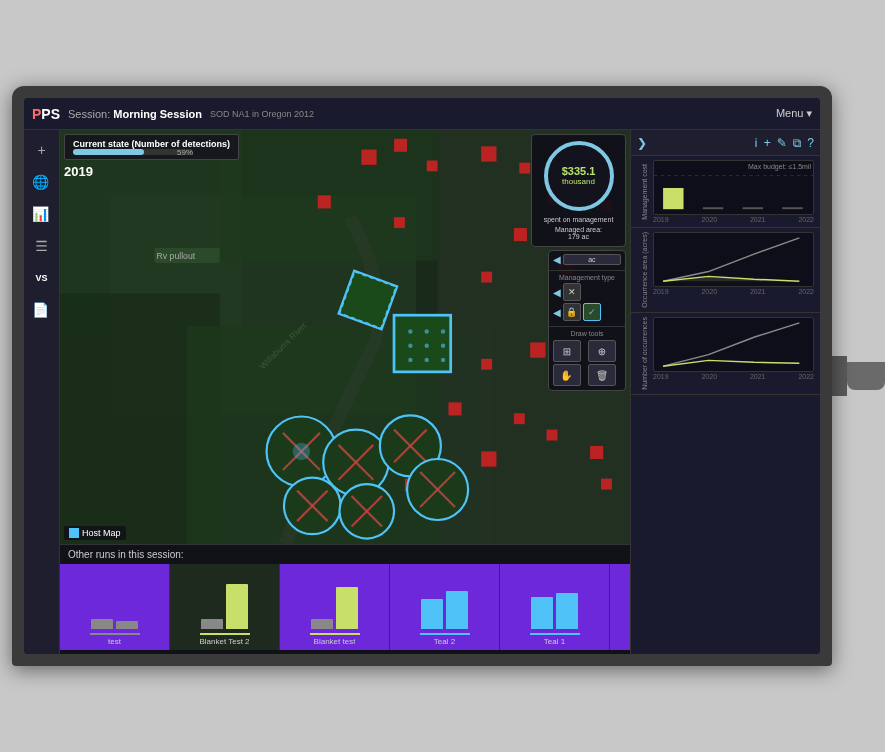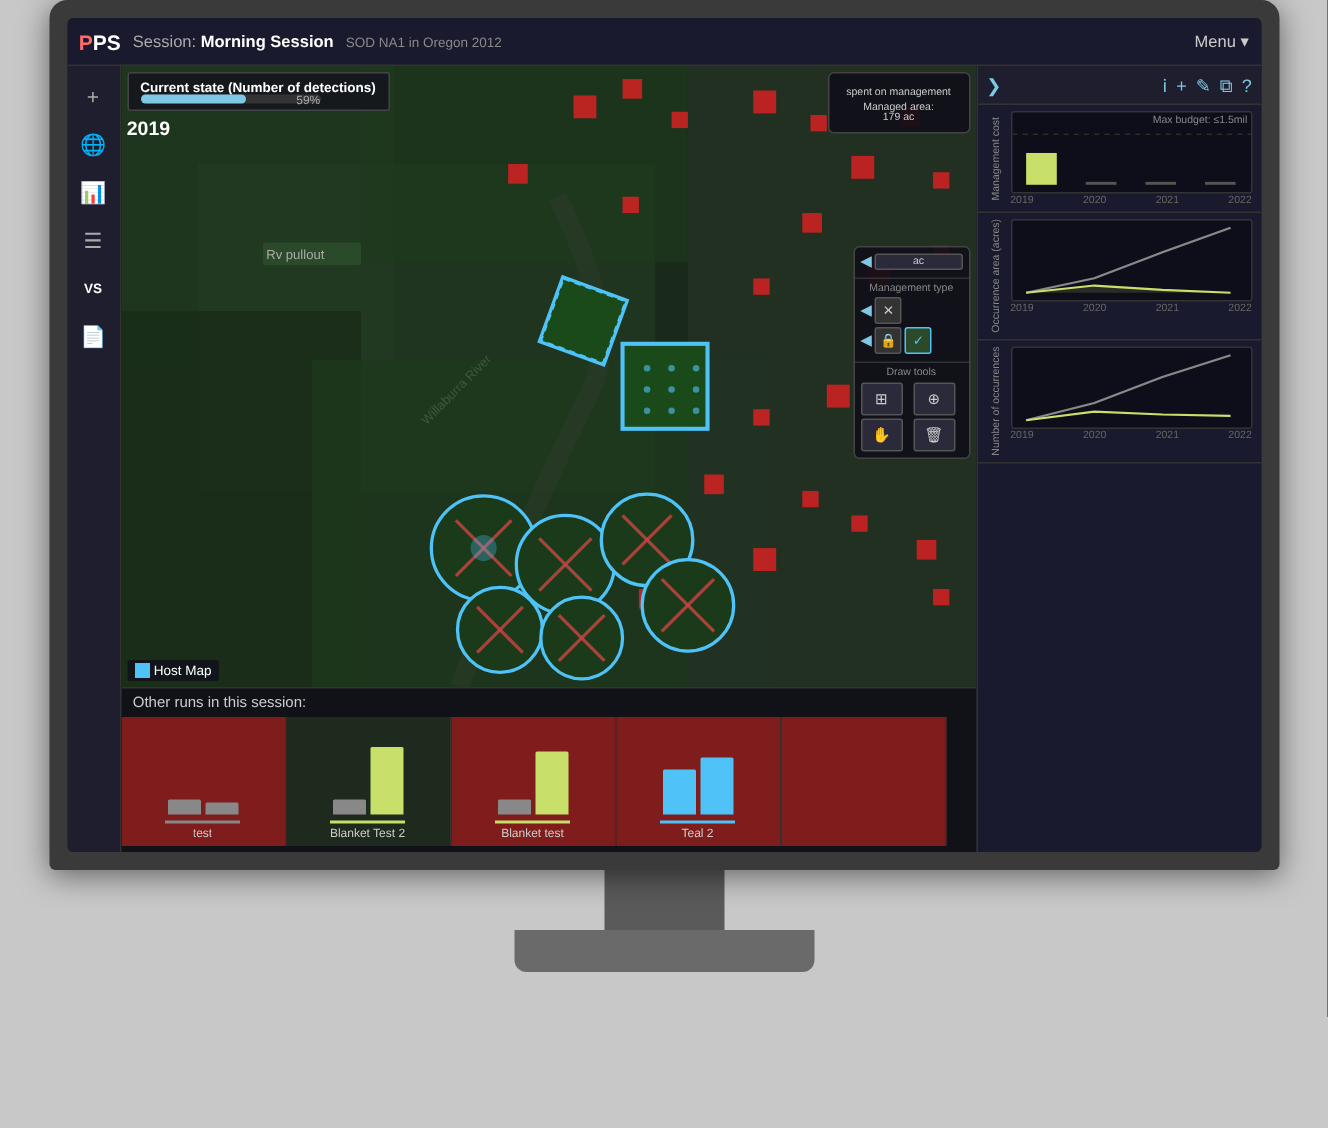--- a/index.html
+++ b/index.html
@@ -9,22 +9,23 @@
       justify-content: center;
       align-items: center;
       min-height: 100vh;
       font-family: Arial, sans-serif;
     }
     .monitor-outer {
       width: 885px;
       height: 752px;
       position: relative;
       display: flex;
-      flex-direction: column;
-      align-items: center;
+      flex-direction: row;
+      align-items: center;
+      padding-left: 12px;
     }
     .monitor-bezel {
       width: 820px;
       height: 580px;
       background: #3a3a3a;
       border-radius: 12px 12px 4px 4px;
       padding: 12px;
       box-shadow: 0 4px 20px rgba(0,0,0,0.5);
       position: relative;
     }
@@ -437,21 +438,21 @@
     }
     .runs-list {
       display: flex;
       gap: 0;
       overflow-x: auto;
       height: 86px;
     }
     .run-card {
       min-width: 110px;
       height: 86px;
-      background: #7f1d1d;
+      background: #6d28d9;
       border-right: 1px solid #333;
       display: flex;
       flex-direction: column;
       align-items: center;
       justify-content: flex-end;
       padding: 4px;
       cursor: pointer;
       position: relative;
     }
     .run-card.active { background: #1e2a1e; }
@@ -624,20 +625,24 @@
                   <div class="progress-bar-container">
                     <div class="progress-bar-fill"></div>
                     <span class="progress-label">59%</span>
                   </div>
                 </div>
                 <div class="year-label">2019</div>
               </div>
             </div>
 
             <div class="stats-overlay">
+              <div class="stats-circle">
+                <div class="stats-amount">$335.1</div>
+                <div class="stats-unit">thousand</div>
+              </div>
               <div class="stats-desc">
                 <span>spent on</span> <span>management</span>
               </div>
               <div class="stats-managed">
                 <span>Managed area:</span><br>
                 <span>179 ac</span>
               </div>
             </div>
 
             <div class="management-panel">
@@ -705,20 +710,28 @@
                   <div class="run-name">Blanket test</div>
                 </div>
                 <div class="run-card">
                   <div class="run-bars">
                     <div class="run-bar" style="height: 30px; background: rgb(79, 195, 247);"></div>
                     <div class="run-bar" style="height: 38px; background: rgb(79, 195, 247);"></div>
                   </div>
                   <div class="run-underline" style="background: rgb(79, 195, 247);"></div>
                   <div class="run-name">Teal 2</div>
                 </div>
+                <div class="run-card">
+                  <div class="run-bars">
+                    <div class="run-bar" style="height: 32px; background: rgb(79, 195, 247);"></div>
+                    <div class="run-bar" style="height: 36px; background: rgb(79, 195, 247);"></div>
+                  </div>
+                  <div class="run-underline" style="background: rgb(79, 195, 247);"></div>
+                  <div class="run-name">Teal 1</div>
+                </div>
                 <div class="run-card"></div>
               </div>
           </div>
         </div>
 
         <div class="right-panel">
           <div class="right-panel-header">
             <span class="rph-btn">❯</span>
             <span class="rph-spacer"></span>
             <span class="rph-btn">ℹ</span>

